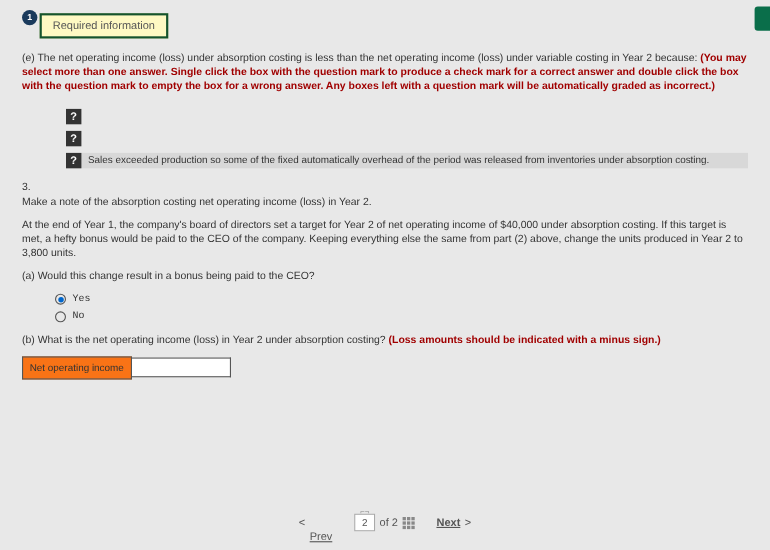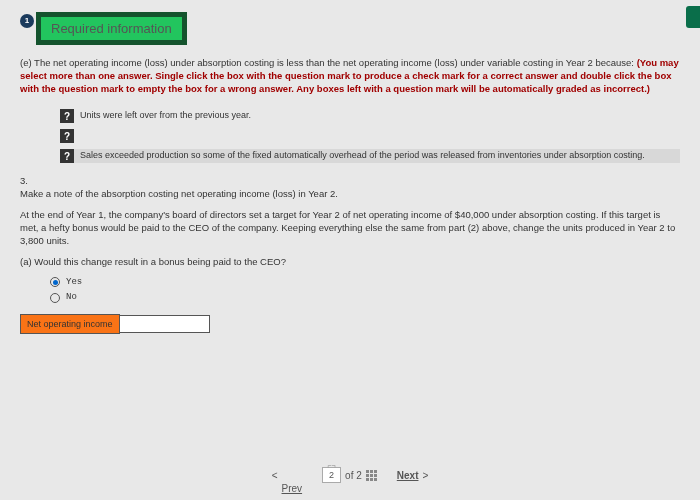--- a/index.html
+++ b/index.html
@@ -1,20 +1,20 @@
 <!DOCTYPE html>
 <html><head>
   <meta charset="utf-8">
   <style>
     * { box-sizing: border-box; margin: 0; padding: 0; }
     body { font-family: Arial, sans-serif; background: #e8e8e8; width: 700px; height: 500px; overflow: hidden; font-size: 9px; color: #333; }
     .page { padding: 12px 20px; }
     .req-info-row { display: flex; align-items: center; margin-bottom: 12px; }
     .badge-circle { width: 14px; height: 14px; border-radius: 50%; background: #1a3a5c; color: #fff; display: flex; align-items: center; justify-content: center; font-size: 8px; font-weight: bold; margin-right: 2px; position: relative; top: -8px; }
-    .req-tab { background: #22c55e; border: 5px solid #14532d; padding: 4px 10px; font-size: 13px; color: #555; }
+    .req-tab { background: #fef9c3; border: 2px solid #14532d; padding: 4px 10px; font-size: 10px; color: #555; }
     .q-text { font-size: 9.5px; line-height: 1.35; margin-bottom: 14px; }
     .red-bold { color: #a00000; font-weight: bold; }
     .options { margin-left: 40px; margin-bottom: 12px; }
     .opt-row { display: flex; align-items: flex-start; margin-bottom: 6px; }
     .qmark-box { width: 14px; height: 14px; background: #333; color: #fff; display: flex; align-items: center; justify-content: center; font-weight: bold; font-size: 10px; margin-right: 6px; flex-shrink: 0; }
     .opt-text { font-size: 9px; line-height: 1.3; padding-top: 1px; }
     .opt-hl { background: #d8d8d8; }
     .sec3 { font-size: 9.5px; line-height: 1.35; }
     .sec3 p { margin-bottom: 8px; }
     .radio-grp { margin-left: 30px; margin-top: 4px; margin-bottom: 10px; }
@@ -43,21 +43,20 @@
     <div class="req-tab">Required information</div>
   </div>
 
   <div class="q-text">
     <span>(e) The net operating income (loss) under absorption costing is less than the net operating income (loss) under variable costing in Year 2 because: </span><span class="red-bold">(You may select more than one answer. Single click the box with the question mark to produce a check mark for a correct answer and double click the box with the question mark to empty the box for a wrong answer. Any boxes left with a question mark will be automatically graded as incorrect.)</span>
   </div>
 
   <div class="options">
     <div class="opt-row">
       <div class="qmark-box">?</div>
-      <div class="opt-text">Units were left over from the previous year.</div>
     </div>
     <div class="opt-row">
       <div class="qmark-box">?</div>
     </div>
     <div class="opt-row opt-hl">
       <div class="qmark-box">?</div>
       <div class="opt-text">Sales exceeded production so some of the fixed automatically overhead of the period was released from inventories under absorption costing.</div>
     </div>
   </div>
 
@@ -68,20 +67,23 @@
     <div class="radio-grp">
       <div class="radio-row">
         <div class="radio-dot selected"></div>
         <span>Yes</span>
       </div>
       <div class="radio-row">
         <div class="radio-dot"></div>
         <span>No</span>
       </div>
     </div>
+    <p>
+      <span>(b) What is the net operating income (loss) in Year 2 under absorption costing? </span><span class="red-instr">(Loss amounts should be indicated with a minus sign.)</span>
+    </p>
     <div class="input-row">
       <div class="input-label">Net operating income</div>
       <div class="input-box"></div>
     </div>
   </div>
 </div>
 
 <div class="nav-bar">
   <div class="nav-btn">
     <span>&lt;</span>

